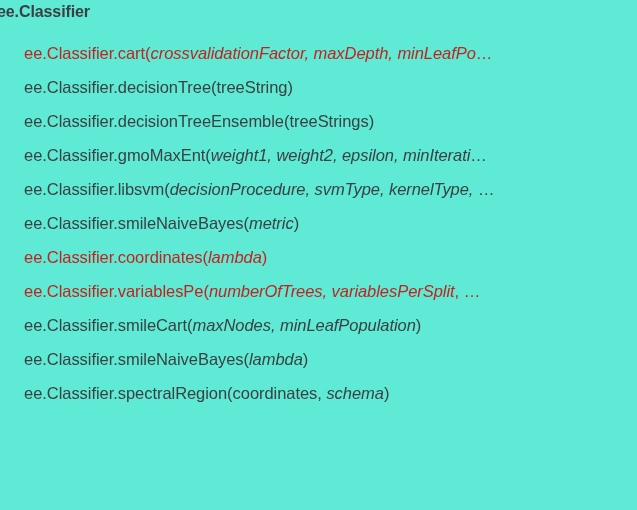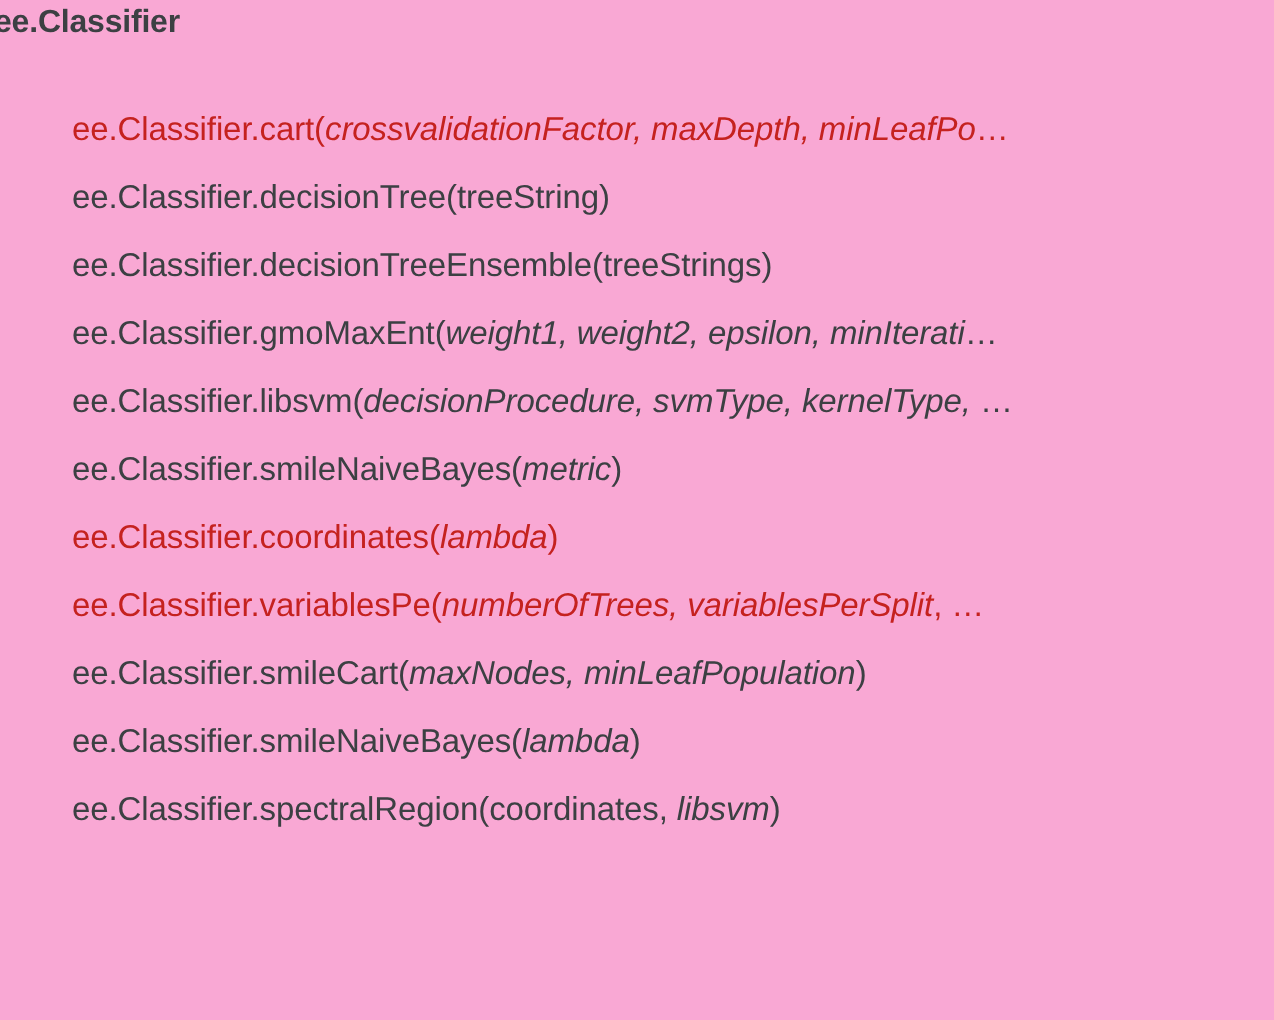--- a/index.html
+++ b/index.html
@@ -11,21 +11,21 @@
     width: 637px;
     height: 510px;
     overflow: hidden;
     font-family: "Liberation Sans", sans-serif;
     -webkit-font-smoothing: antialiased;
   }
 
   .doc-panel {
     width: 637px;
     height: 510px;
-    background: #f9a8d4;
+    background: #5eead4;
     position: relative;
     box-sizing: border-box;
   }
 
   
   .section-heading {
     position: absolute;
     left: -3px;
     top: 3px;
     font-size: 16px;
@@ -34,21 +34,21 @@
     letter-spacing: -0.1px;
     white-space: nowrap;
   }
 
   .method-list {
     position: absolute;
     left: 0;
     top: 36px;
     width: 509px;
     list-style: none;
-    margin: 12px;
+    margin: 0;
     padding: 0;
   }
 
   .method-row {
     height: 34px;
     line-height: 34px;
     padding-left: 24px;
     padding-right: 14px;
     box-sizing: border-box;
     white-space: nowrap;
@@ -108,17 +108,17 @@
       <li class="method-row is-highlighted">
         <span class="method-signature"><span>ee.Classifier.variablesPe(</span><span class="param-italic">numberOfTrees, variablesPerSplit</span><span>, …</span></span>
       </li>
       <li class="method-row">
         <span class="method-signature"><span>ee.Classifier.smileCart(</span><span class="param-italic">maxNodes, minLeafPopulation</span><span>)</span></span>
       </li>
       <li class="method-row">
         <span class="method-signature"><span>ee.Classifier.smileNaiveBayes(</span><span class="param-italic">lambda</span><span>)</span></span>
       </li>
       <li class="method-row">
-        <span class="method-signature"><span>ee.Classifier.spectralRegion(coordinates, </span><span class="param-italic">libsvm</span><span>)</span></span>
+        <span class="method-signature"><span>ee.Classifier.spectralRegion(coordinates, </span><span class="param-italic">schema</span><span>)</span></span>
       </li>
     </ul>
 
 </div>
 
 </body></html>

